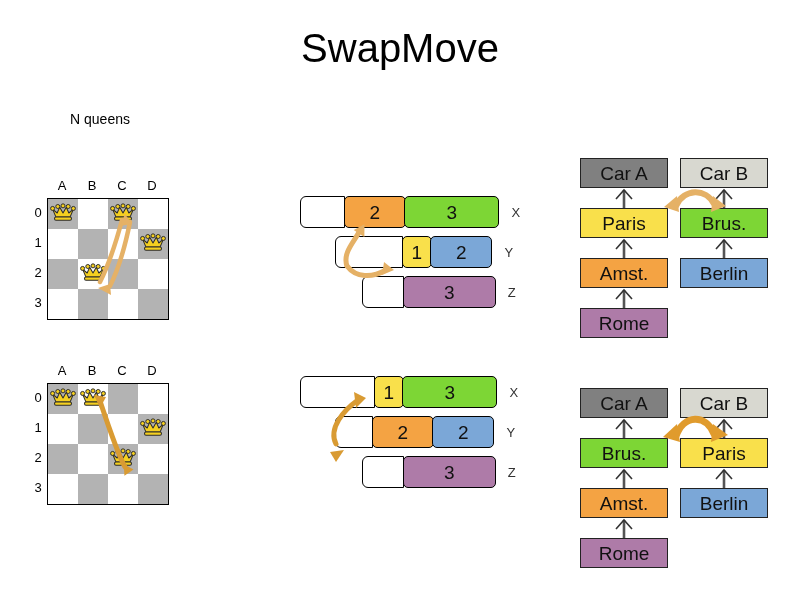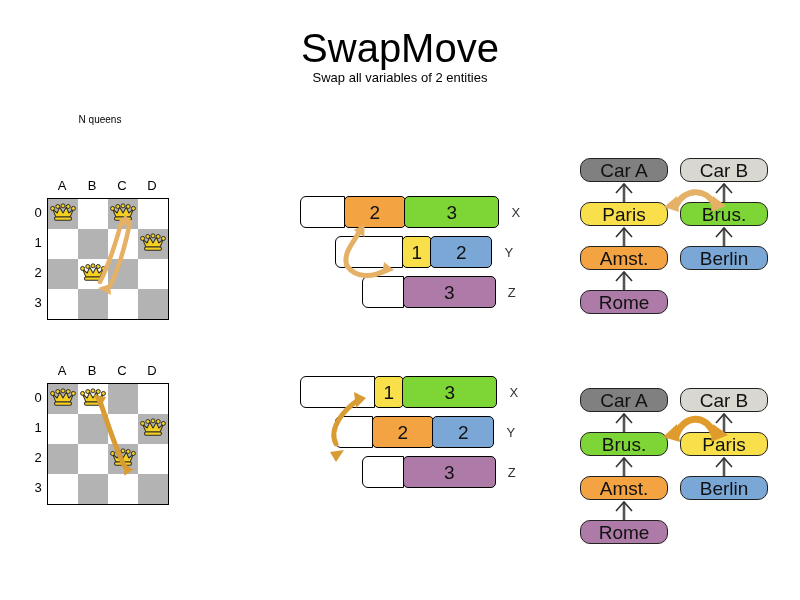--- a/index.html
+++ b/index.html
@@ -14,21 +14,21 @@
   
   #title{
     left:0;top:26px;width:800px;text-align:center;
     font-size:40px;line-height:44px;font-weight:400;letter-spacing:0px;
   }
   #subtitle{
     left:0;top:70px;width:800px;text-align:center;
     font-size:13px;line-height:16px;
   }
   .col-head{
-    text-align:center;font-size:10px;line-height:19px;
+    text-align:center;font-size:14px;line-height:19px;
   }
   #head-queens{left:10px;top:110px;width:180px;}
   #head-cloud{left:310px;top:110px;width:180px;}
   #head-vrp{left:590px;top:110px;width:180px;}
 
   
   .board{width:120px;height:120px;border:1.5px solid #000;box-sizing:content-box;}
   .board .row{display:flex;height:30px;}
   .cell{width:30px;height:30px;box-sizing:border-box;position:relative;}
   .cell.light{background:#ffffff;}
@@ -57,35 +57,34 @@
   }
   .seg.empty{background:#ffffff;border-radius:6px 0 0 6px;}
   .seg.val{border-radius:5px;margin-left:-1.3px;}
   .seg.last{border-radius:5px;}
   .cloudlabel{
     margin-left:12px;font-size:13px;color:#333;
   }
 
   
   .node{
-    box-sizing:border-box;border:1.4px solid #222;border-radius:10px;
+    box-sizing:border-box;border:1.4px solid #222;border-radius:0;
     display:flex;align-items:center;justify-content:center;
     font-size:19px;line-height:19px;color:#111;
-    width:88px;height:24px;
+    width:88px;height:30px;
   }
 
   svg{display:block;overflow:visible;}
 </style>
 </head>
 <body>
 
 <div class="stage">
 
   <div class="abs" id="title">SwapMove</div>
-  <div class="abs" id="subtitle">Swap all variables of 2 entities</div>
 
   <div class="abs col-head" id="head-queens">N queens</div>
 
   <div class="abs" style="left:30px;top:178px;">
     <div class="abs" style="left:17px;top:0px;">
       <div class="file-labels" id="files-before">
           <span>A</span>
           <span>B</span>
           <span>C</span>
           <span>D</span>

